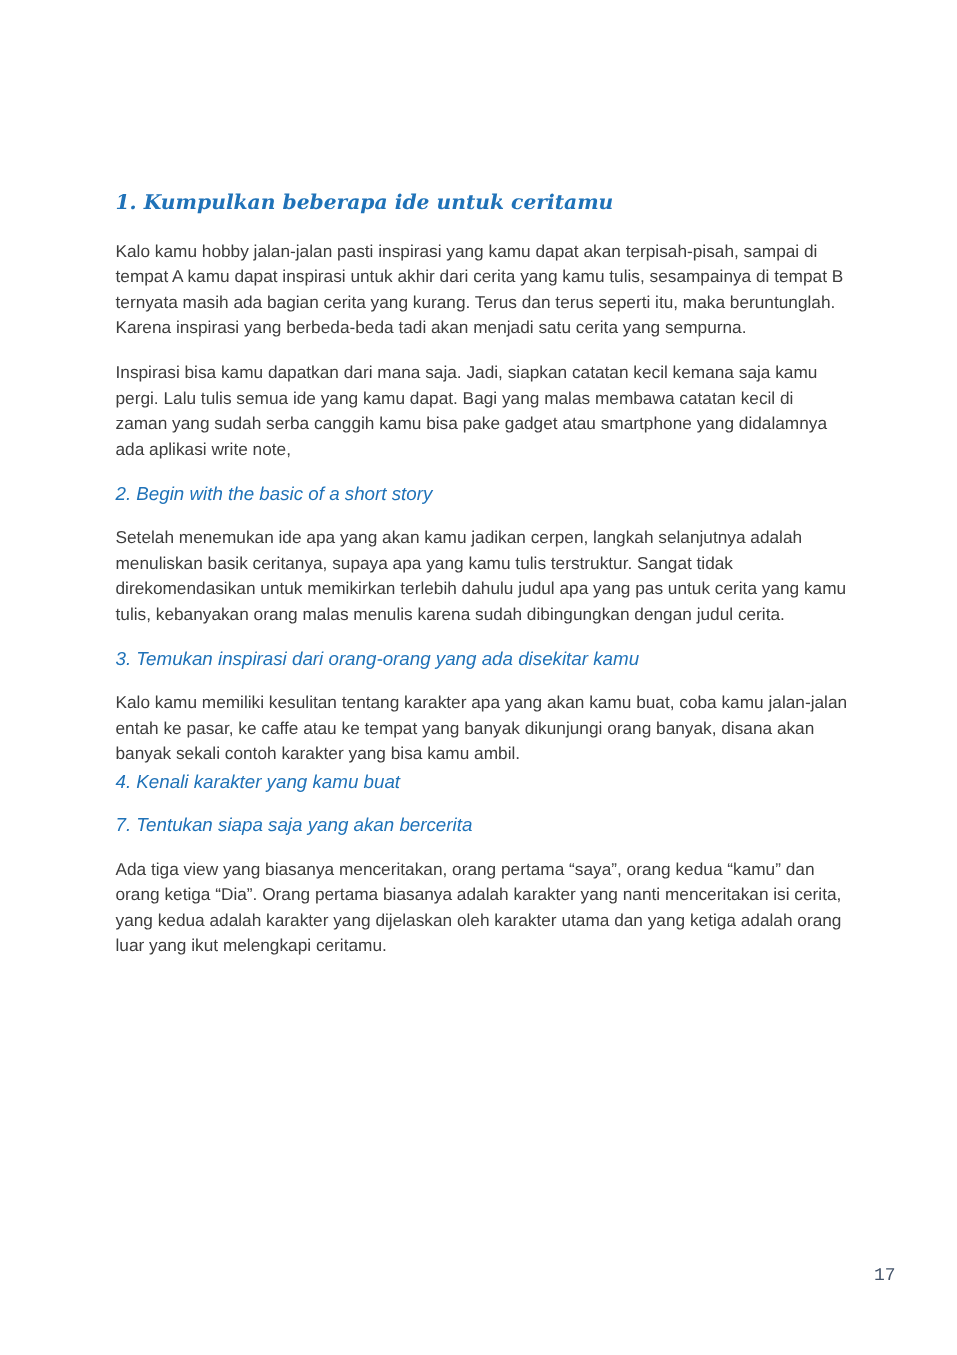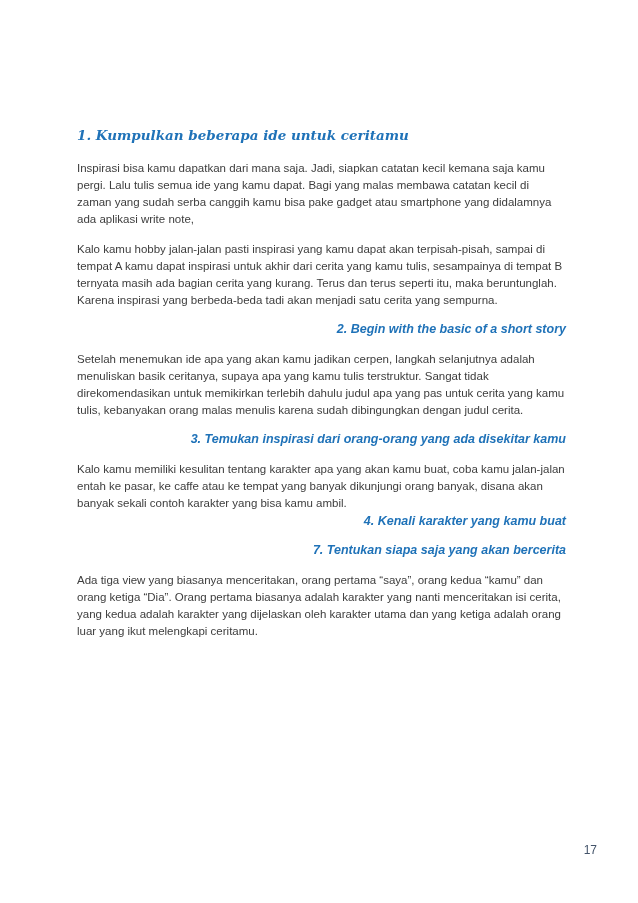--- a/index.html
+++ b/index.html
@@ -38,48 +38,47 @@
     font-family: "DejaVu Serif", serif;
     font-style: italic;
     font-weight: bold;
     font-size: 13.5px;
     line-height: 17px;
     color: var(--heading-blue, #1f72b8);
     margin: 0 0 16px 0;
   }
   .h-sans-it, .h-sans {
     font-family: "Liberation Sans", sans-serif;
-    font-weight: bold;
+    font-weight: normal;
     font-size: 12.5px;
     line-height: 15px;
     color: var(--heading-blue, #1f72b8);
     margin: 2px 0 14px 0;
-    text-align: right;
   }
   .h-sans-it { font-style: italic; }
   .h-sans { font-style: normal; }
   .h-tight { margin-top: 0; }
   .page-number {
     position: absolute;
     top: 843px;
     right: 41px;
-    font-family: Liberation Sans, sans-serif;
+    font-family: Liberation Mono, monospace;
     font-size: 12px;
     color: var(--pagenum-color, #44546a);
   }
 </style>
 </head>
 <body>
 
 <div class="page">
   <main class="content">
 
     <h2 class="h-serif">1. Kumpulkan beberapa ide untuk ceritamu</h2>
+    <p class="para">Kalo kamu hobby jalan-jalan pasti inspirasi yang kamu dapat akan terpisah-pisah, sampai di tempat A kamu dapat inspirasi untuk akhir dari cerita yang kamu tulis, sesampainya di tempat B ternyata masih ada bagian cerita yang kurang. Terus dan terus seperti itu, maka beruntunglah. Karena inspirasi yang berbeda-beda tadi akan menjadi satu cerita yang sempurna.</p>
     <p class="para">Inspirasi bisa kamu dapatkan dari mana saja. Jadi, siapkan catatan kecil kemana saja kamu pergi. Lalu tulis semua ide yang kamu dapat. Bagi yang malas membawa catatan kecil di zaman yang sudah serba canggih kamu bisa pake gadget atau smartphone yang didalamnya ada aplikasi write note,</p>
-    <p class="para">Kalo kamu hobby jalan-jalan pasti inspirasi yang kamu dapat akan terpisah-pisah, sampai di tempat A kamu dapat inspirasi untuk akhir dari cerita yang kamu tulis, sesampainya di tempat B ternyata masih ada bagian cerita yang kurang. Terus dan terus seperti itu, maka beruntunglah. Karena inspirasi yang berbeda-beda tadi akan menjadi satu cerita yang sempurna.</p>
 
     <h2 class="h-sans-it">2. Begin with the basic of a short story</h2>
     <p class="para">Setelah menemukan ide apa yang akan kamu jadikan cerpen, langkah selanjutnya adalah menuliskan basik ceritanya, supaya apa yang kamu tulis terstruktur.  Sangat tidak direkomendasikan untuk memikirkan terlebih dahulu judul apa yang pas untuk cerita yang kamu tulis, kebanyakan orang malas menulis karena sudah dibingungkan dengan judul cerita.</p>
 
     <h2 class="h-sans-it">3. Temukan inspirasi dari orang-orang yang ada disekitar kamu</h2>
     <p class="para para-tight">Kalo kamu memiliki kesulitan tentang karakter apa yang akan kamu buat, coba kamu jalan-jalan entah ke pasar, ke caffe atau ke tempat yang banyak dikunjungi orang banyak, disana akan banyak sekali contoh karakter yang bisa kamu ambil.</p>
 
     <h2 class="h-sans-it h-tight">4. Kenali karakter yang kamu buat</h2>
 
     <h2 class="h-sans-it">7. Tentukan siapa saja yang akan bercerita</h2>

